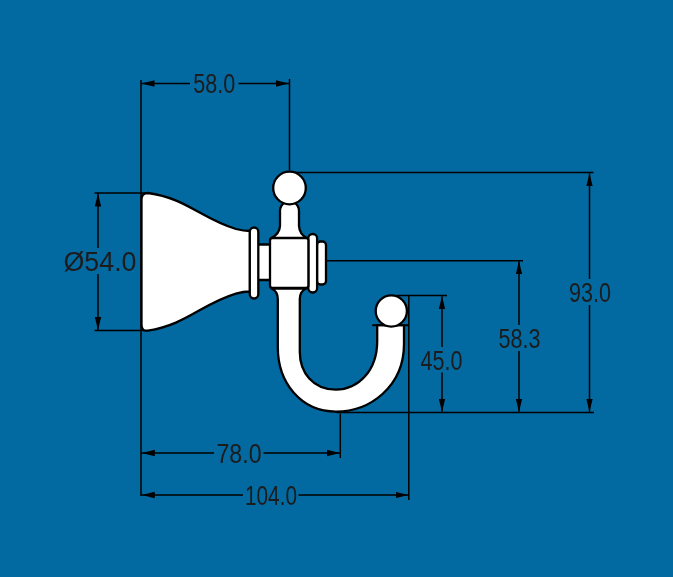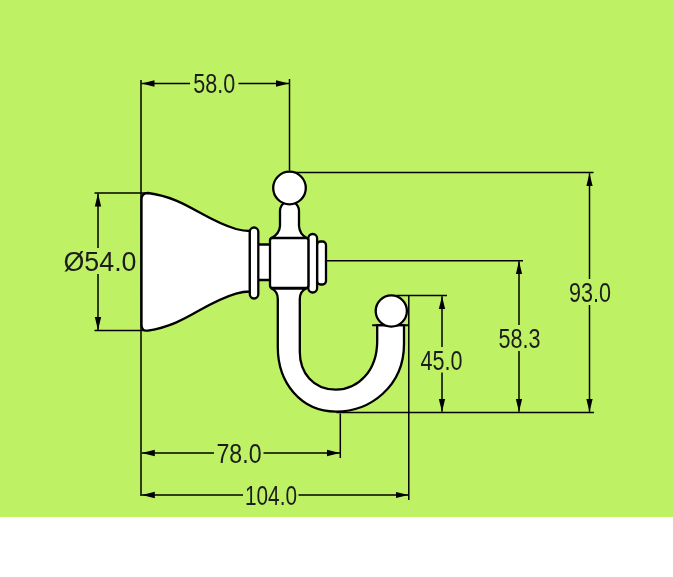--- a/index.html
+++ b/index.html
@@ -4,22 +4,22 @@
 <style>
   html, body {
     margin: 0;
     padding: 0;
     background: #ffffff;
     font-family: "Liberation Sans", sans-serif;
   }
   .stage {
     position: relative;
     width: 673px;
-    height: 517px;
-    background: #bef264;
+    height: 577px;
+    background: #0369a1;
     overflow: hidden;
   }
   .stage svg {
     position: absolute;
     inset: 0;
   }
   .body-line {
     stroke: #000000;
     stroke-width: 2.3;
     fill: #ffffff;

